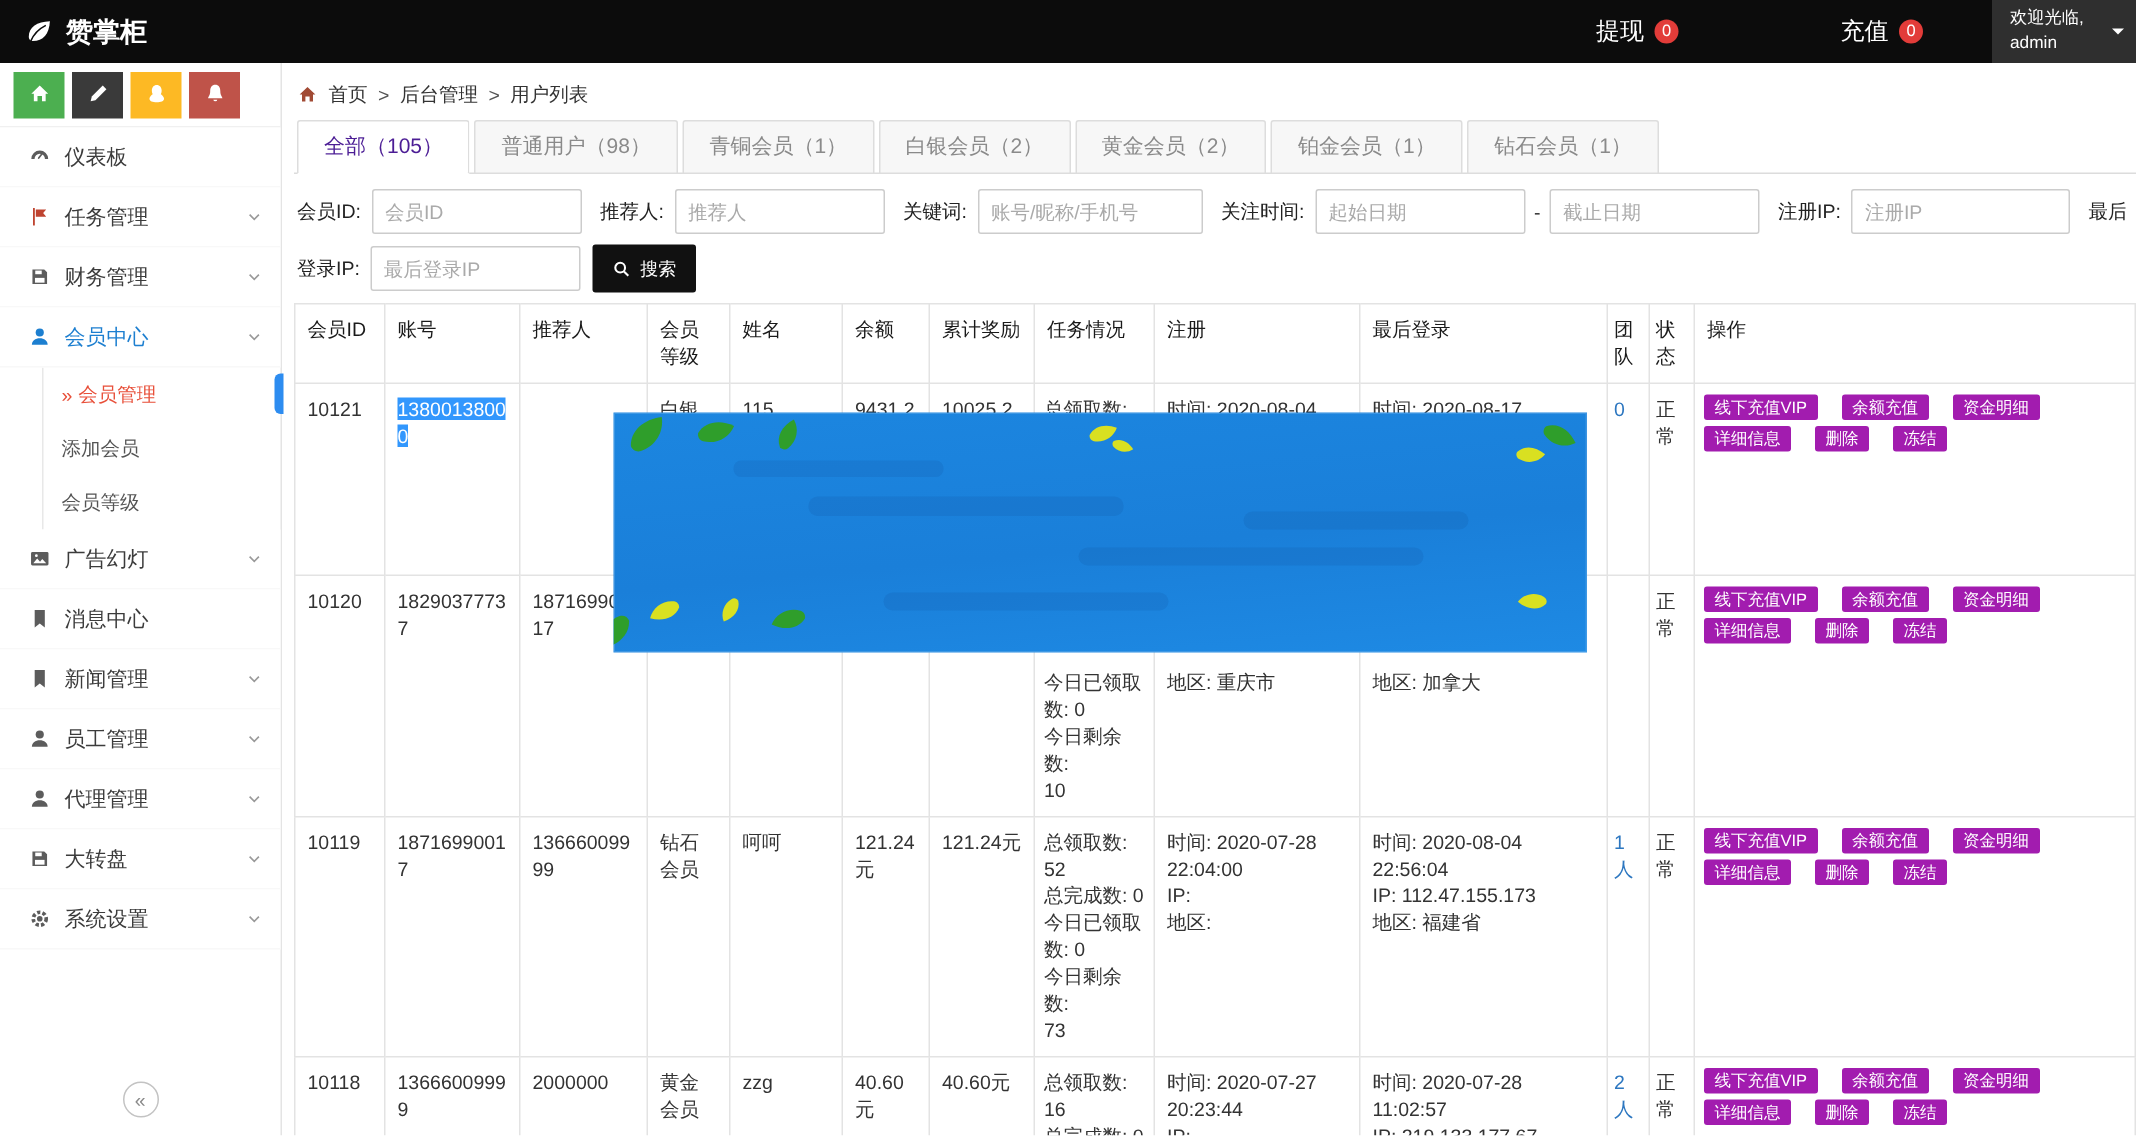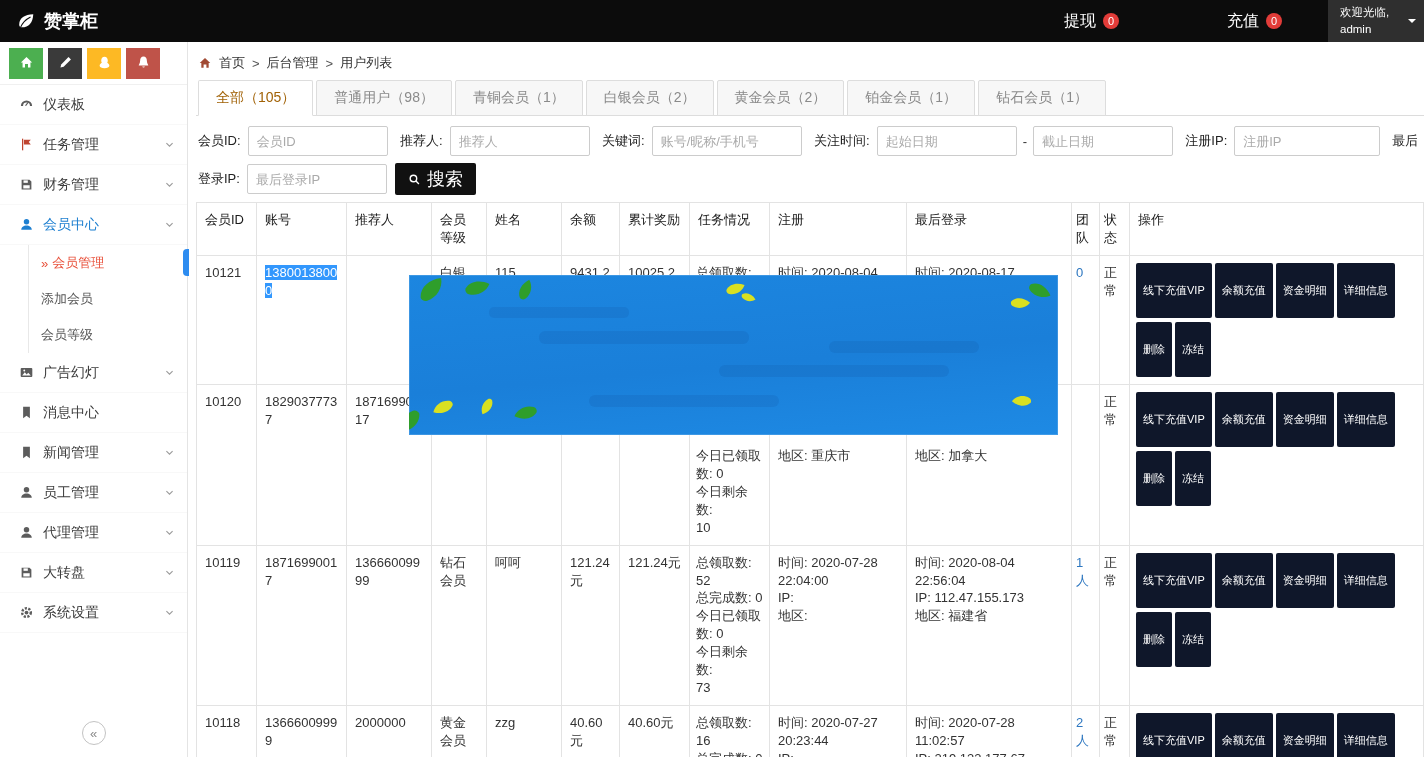--- a/index.html
+++ b/index.html
@@ -43,45 +43,45 @@
 
 .content{position:absolute;top:42px;left:189px;right:0;bottom:0;background:#fff;padding:0 0 0 7px;overflow:hidden}
 .breadcrumb{display:flex;align-items:center;gap:7px;padding:12px 0 8px 2px;font-size:13px;color:#333}
 .breadcrumb a{color:#333;text-decoration:none;cursor:pointer}
 .home-ic{color:#a14a34;display:flex}
 .home-ic svg{width:14px;height:14px;fill:currentColor}
 .sep{color:#555}
 
 .tabs{display:flex;border-bottom:1px solid #dcdcdc;padding-left:2px;align-items:flex-end}
 .tab{padding:8px 17px;font-size:14px;color:#8a8a8a;background:#f7f7f7;border:1px solid #ddd;margin-right:3px;margin-bottom:-1px;cursor:pointer;border-radius:2px 2px 0 0;white-space:nowrap}
-.tab.active{background:#fff;color:#a16207;border-bottom-color:#fff}
+.tab.active{background:#fff;color:#4c1d95;border-bottom-color:#fff}
 
 .filters{padding:10px 0 6px 2px}
 .frow{display:flex;align-items:center;margin-bottom:7px;white-space:nowrap}
 .frow label{margin-right:7px;font-size:13px;color:#222}
 .finput{height:30px;border:1px solid #ccc;border-radius:2px;padding:0 8px;font-size:13px;width:140px;color:#333;font-family:inherit;outline:none}
 .finput::placeholder{color:#aaa}
 .kw{width:150px}.ip{width:146px}
 .fgap{width:13px}
 .dash{margin:0 6px;color:#333}
 .tail-label{margin-left:12px;overflow:hidden}
-.search-btn{margin-left:8px;height:32px;background:#111;color:#fff;border:none;display:inline-flex;align-items:center;gap:6px;padding:0 13px;font-size:18px;cursor:pointer;border-radius:2px;font-family:inherit}
+.search-btn{margin-left:8px;height:32px;background:#111;color:#fff;border:none;display:inline-flex;align-items:center;gap:6px;padding:0 13px;font-size:12px;cursor:pointer;border-radius:2px;font-family:inherit}
 .search-btn svg{width:13px;height:13px}
 
 
 .grid{border-collapse:collapse;table-layout:fixed;width:1228px;margin-top:1px}
 .grid th,.grid td{border:1px solid #e3e3e3;padding:8px;font-size:13px;text-align:left;vertical-align:top;font-weight:400;line-height:1.38;overflow:hidden;color:#333;word-wrap:break-word}
 .grid th{color:#1a1a1a;background:#fff}
 .narrow{padding:8px 4px !important}
 .task{padding:8px 6px !important}
 .pre{white-space:pre-line}
 .sel{background:#3297fd;color:#fff}
 a.blue{color:#2d77c0;cursor:pointer;text-decoration:none;display:inline-block}
 .ops{padding:5px 6px !important}
-.opbtn{background:#0f172a;color:#fff;border:none;font-size:11px;padding:20px 7px;margin:2px 3px 2px 0;cursor:pointer;border-radius:2px;font-family:inherit;white-space:nowrap}
+.opbtn{background:#a21caf;color:#fff;border:none;font-size:11px;padding:1px 7px;margin:2px 16px 2px 0;cursor:pointer;border-radius:2px;font-family:inherit;white-space:nowrap}
 .pt{padding-top:62px !important}
 
 
 .overlay{position:absolute;left:409px;top:275px;width:649px;height:160px;background:linear-gradient(175deg,#1c86e0 0%,#1a7fd9 55%,#1e8ae4 100%);z-index:20;overflow:hidden;box-shadow:0 0 0 1px rgba(255,255,255,.15) inset}
 .overlay svg{position:absolute;left:0;top:0}
 </style>
 </head>
 <body>
 
 <div class="page">

